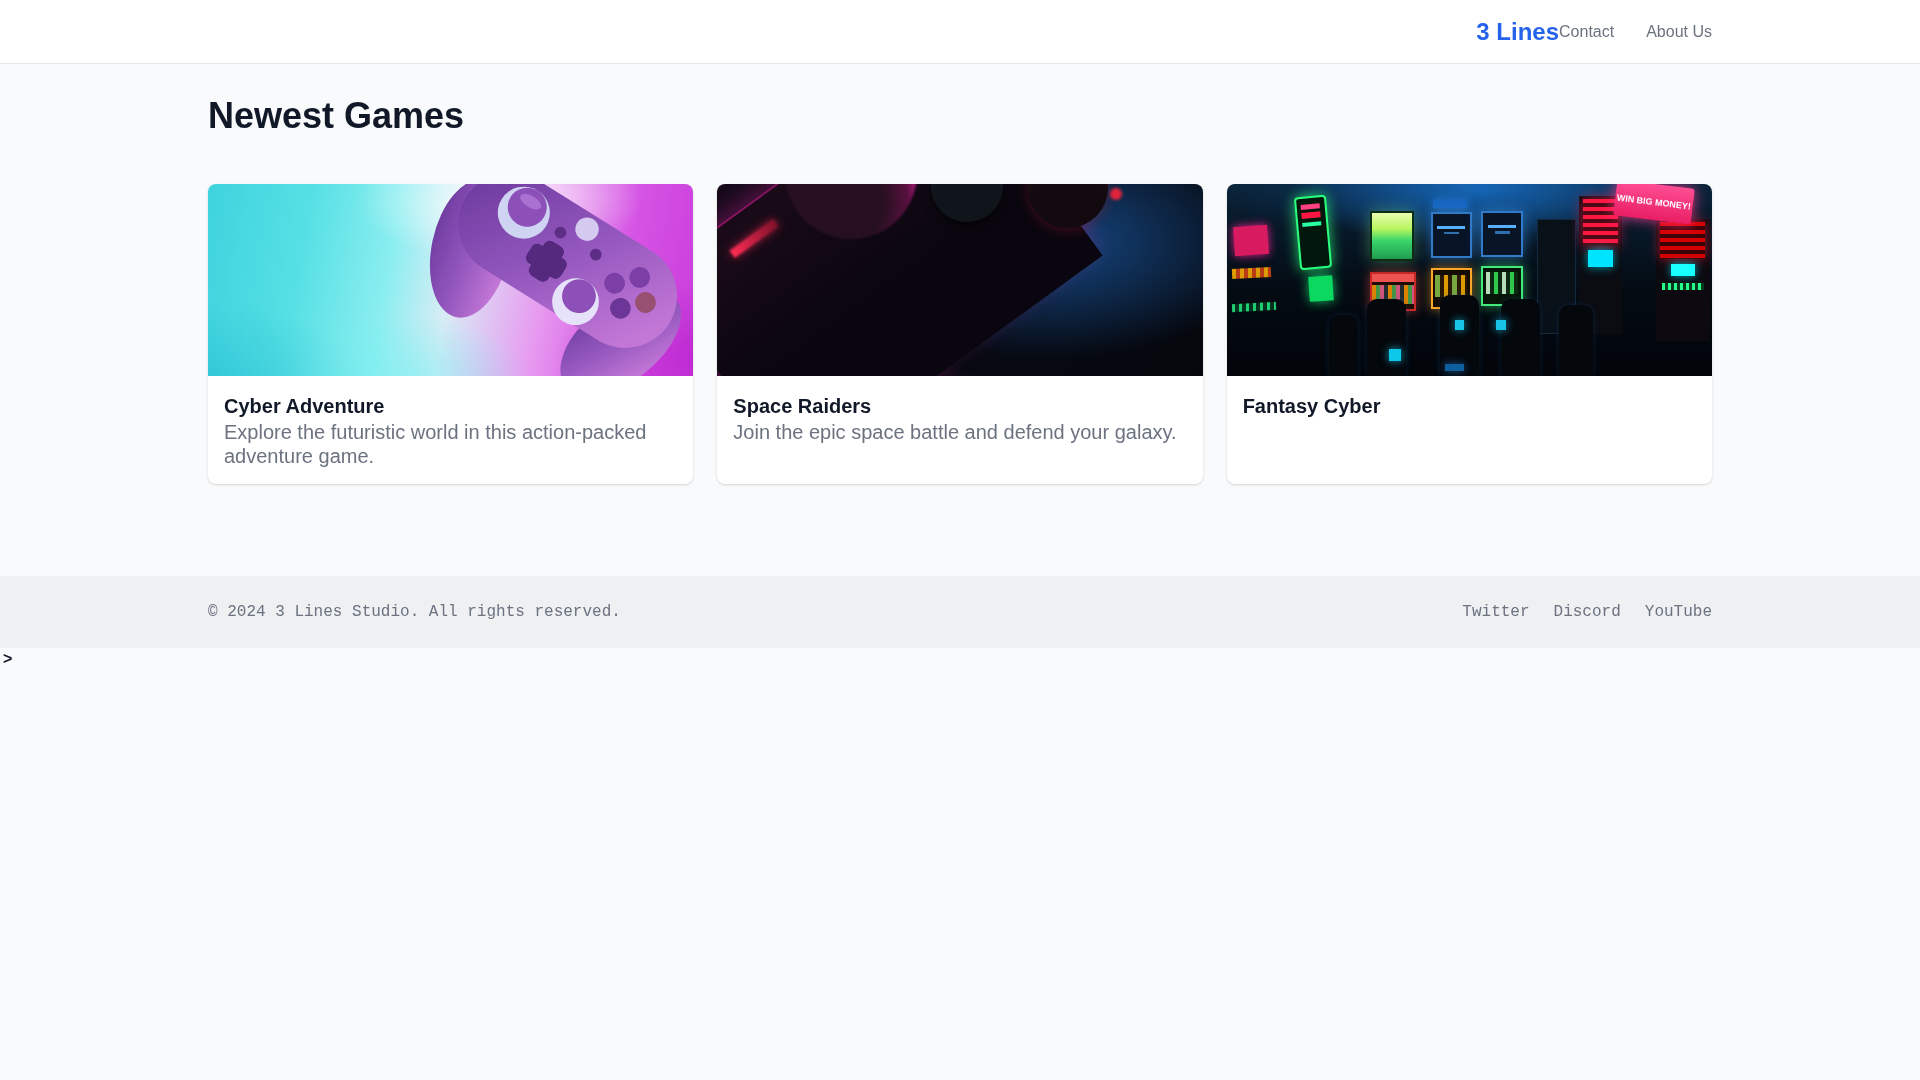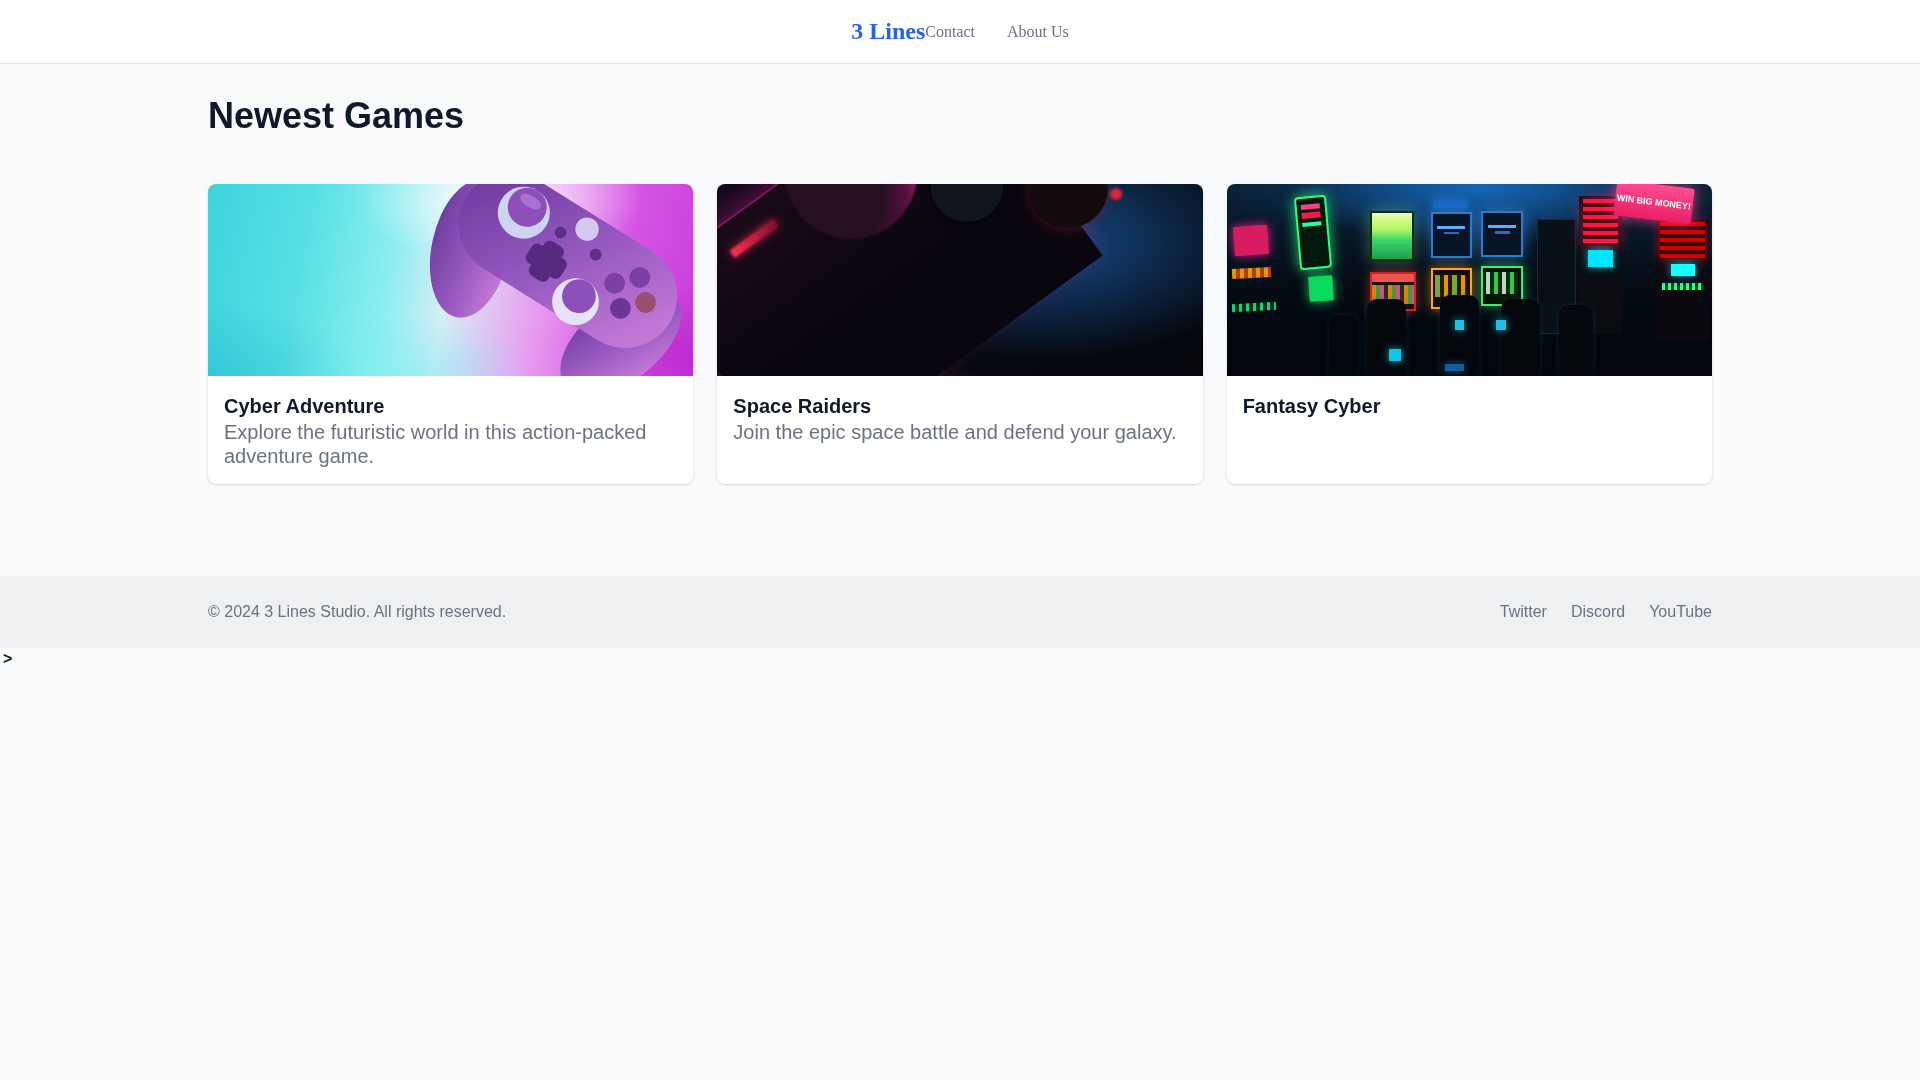--- a/index.html
+++ b/index.html
@@ -8,21 +8,21 @@
     background: #f9fafb;
     font-family: "Liberation Sans", sans-serif;
     color: #111827;
     min-height: 1080px;
     width: 1920px;
   }
   .container { max-width: 1536px; margin: 0 auto; padding: 0 16px; }
 
   
   header { background: #ffffff; border-bottom: 1px solid #e5e7eb; }
-  .header-inner { height: 63px; display: flex; align-items: center; justify-content: center; font-family: Liberation Serif, serif; }
+  .header-inner { height: 63px; display: flex; align-items: center; justify-content: flex-end; }
   .logo { font-size: 24px; font-weight: bold; color: #2563eb; text-decoration: none; cursor: pointer; }
   nav { display: flex; gap: 32px; }
   nav a { color: #6b7280; font-size: 16px; text-decoration: none; cursor: pointer; }
 
   
   main { padding: 32px 0 92px; }
   h1 { font-size: 36px; line-height: 40px; font-weight: bold; margin: 0 0 48px; color: #111827; }
   .grid { display: grid; grid-template-columns: repeat(3, 1fr); gap: 24px; }
   .card { background: #fff; border-radius: 8px; overflow: hidden;
           box-shadow: 0 1px 3px rgba(0,0,0,.10), 0 1px 2px rgba(0,0,0,.06); }
@@ -78,21 +78,21 @@
       linear-gradient(180deg, #0a2033 0%, #071726 28%, #040b13 55%, #02050a 100%);
   }
   .sign-winbig { left: 80%; top: 0%; width: 16%; height: 19%; transform: rotate(7deg);
     background: linear-gradient(180deg, #ff4d94, #e91e63); border-radius: 3px;
     box-shadow: 0 0 14px rgba(255,60,140,.85);
     color: #fff; font-weight: bold; font-size: 9px; line-height: 1.15; text-align: center;
     display: flex; align-items: center; justify-content: center; padding: 1px; }
   .chair { background: #04070c; border-radius: 10px 10px 0 0; box-shadow: 0 0 6px rgba(30,90,150,.25); }
 
   
-  footer { background: #eef0f2; padding: 27px 0; }
+  footer { background: #eef0f2; padding: 27px 0; font-family: Liberation Mono, monospace; }
   .footer-inner { display: flex; justify-content: space-between; align-items: center; }
   .copyright { color: #6b7280; font-size: 16px; }
   .footer-links { display: flex; gap: 24px; margin-left: 16px; }
   .footer-links a { color: #6b7280; font-size: 16px; text-decoration: none; cursor: pointer; }
 
   .stray { color: #111827; font-size: 16px; line-height: 20px; padding: 1px 0 0 3px; font-weight: bold; }
 </style>
 </head>
 <body>
 

